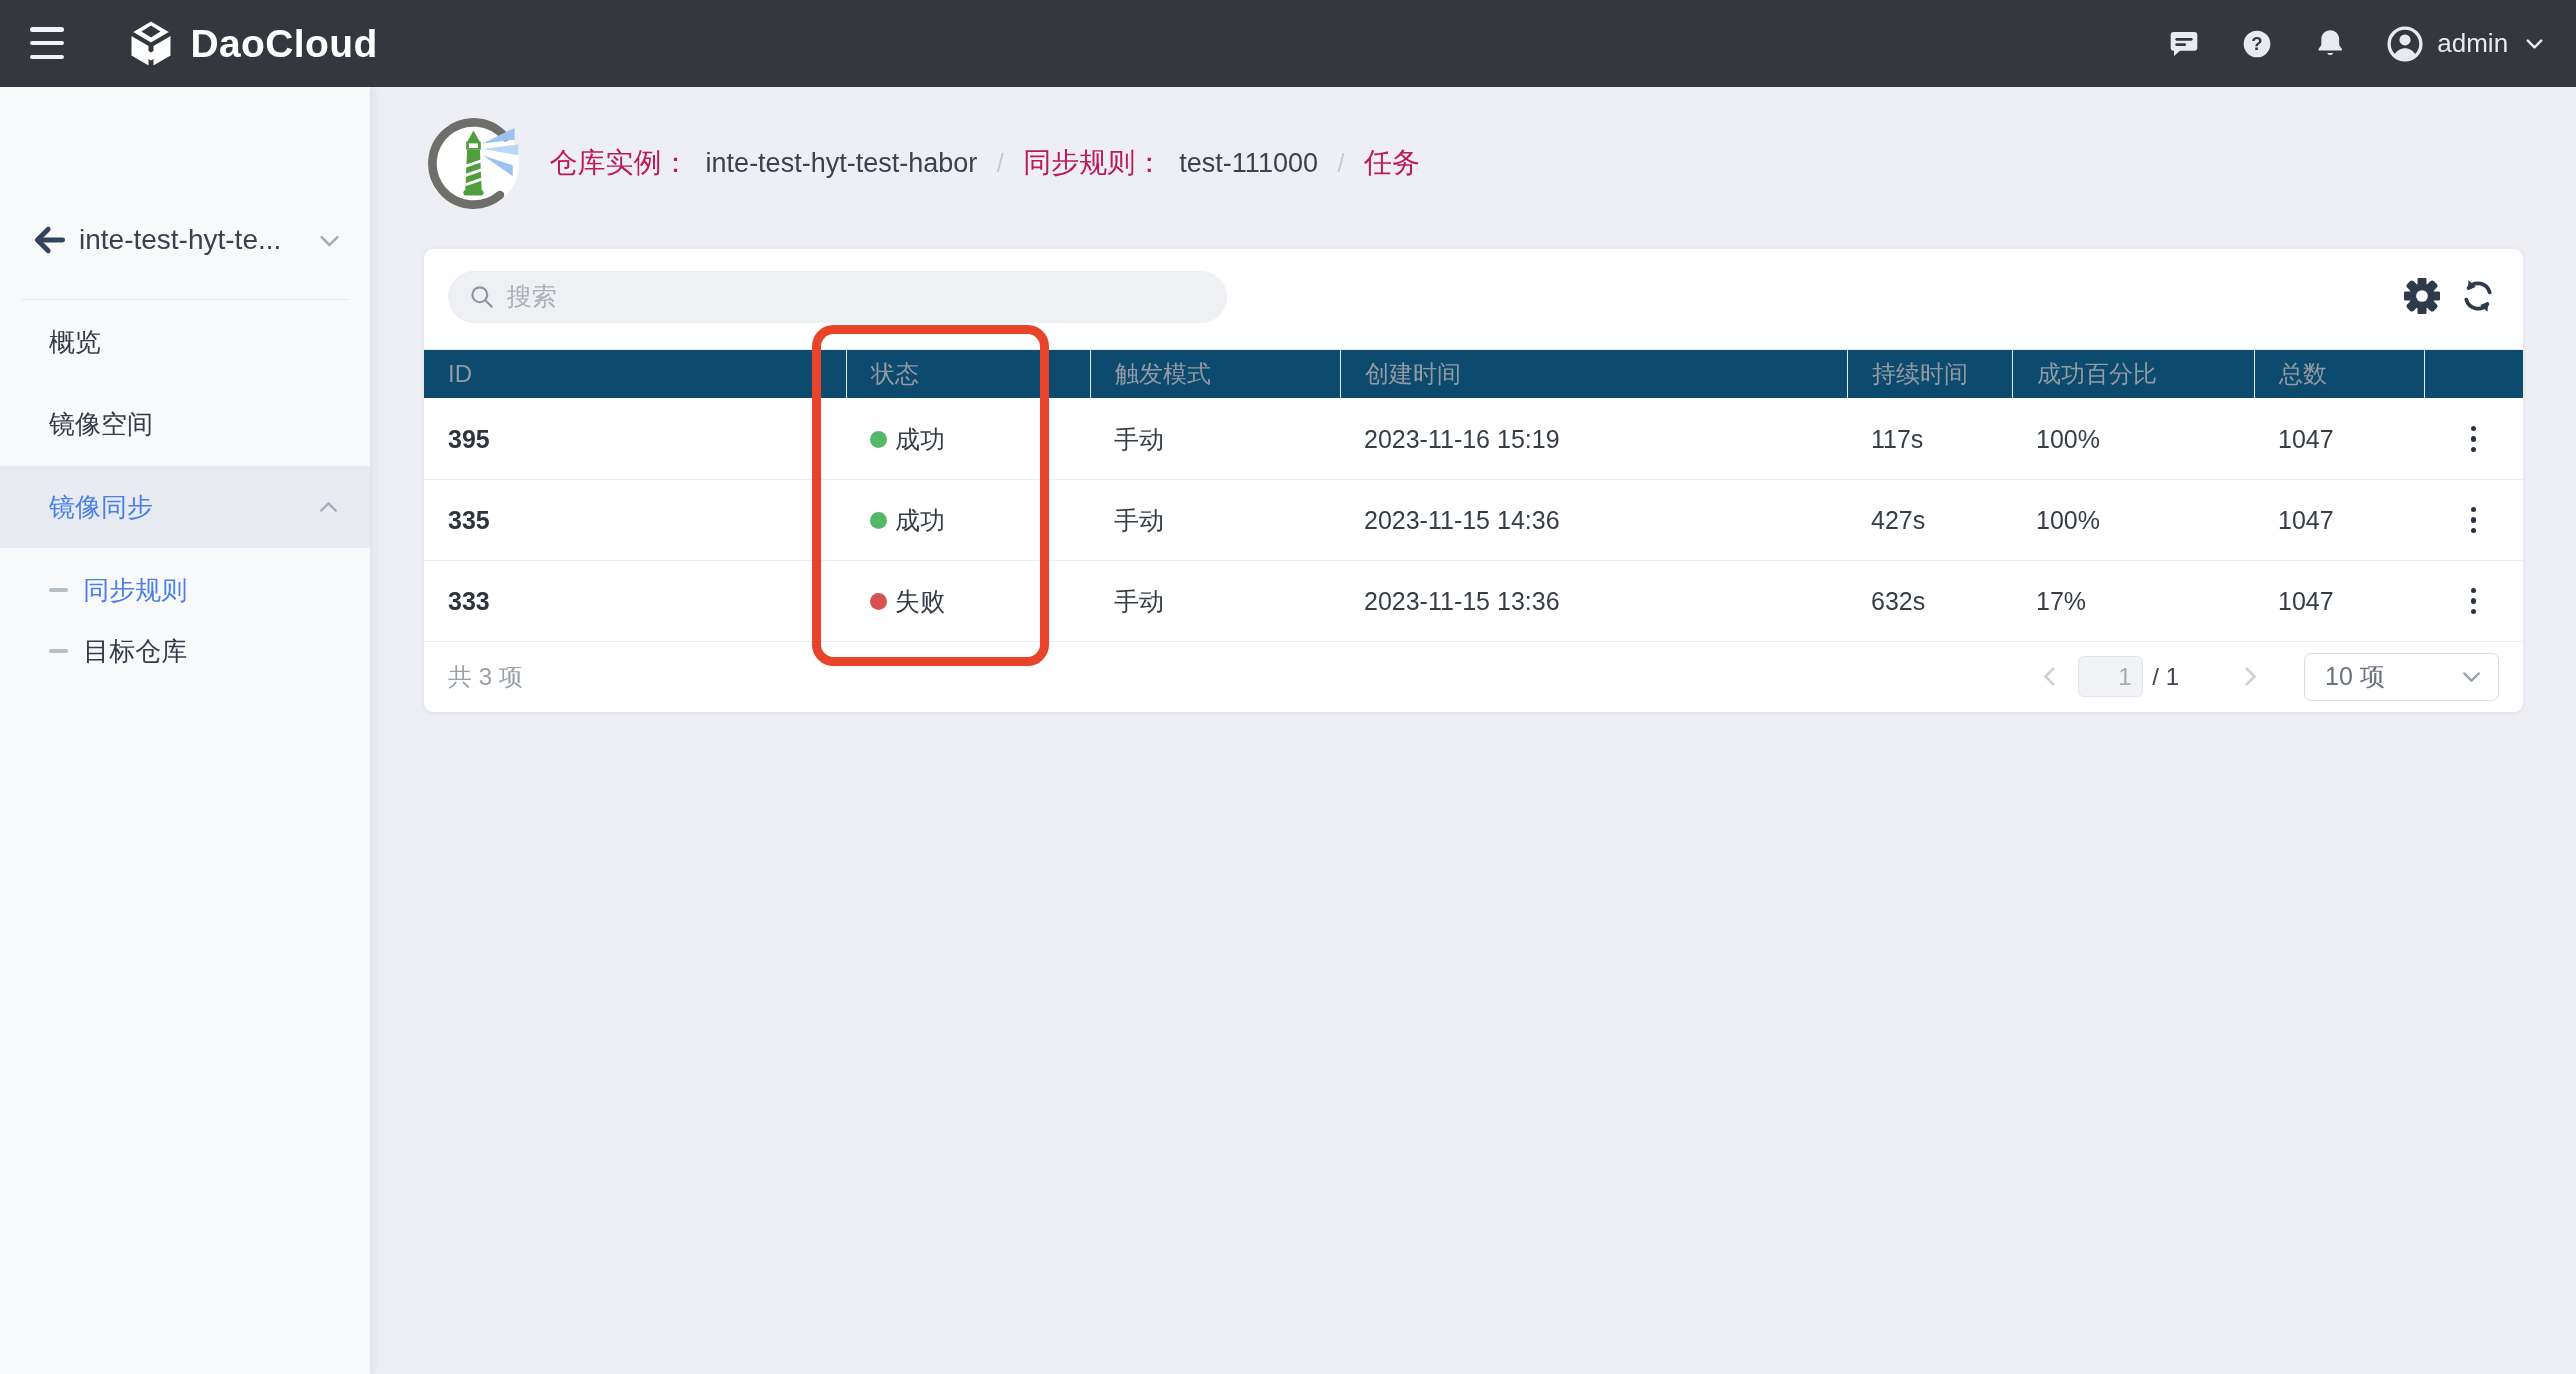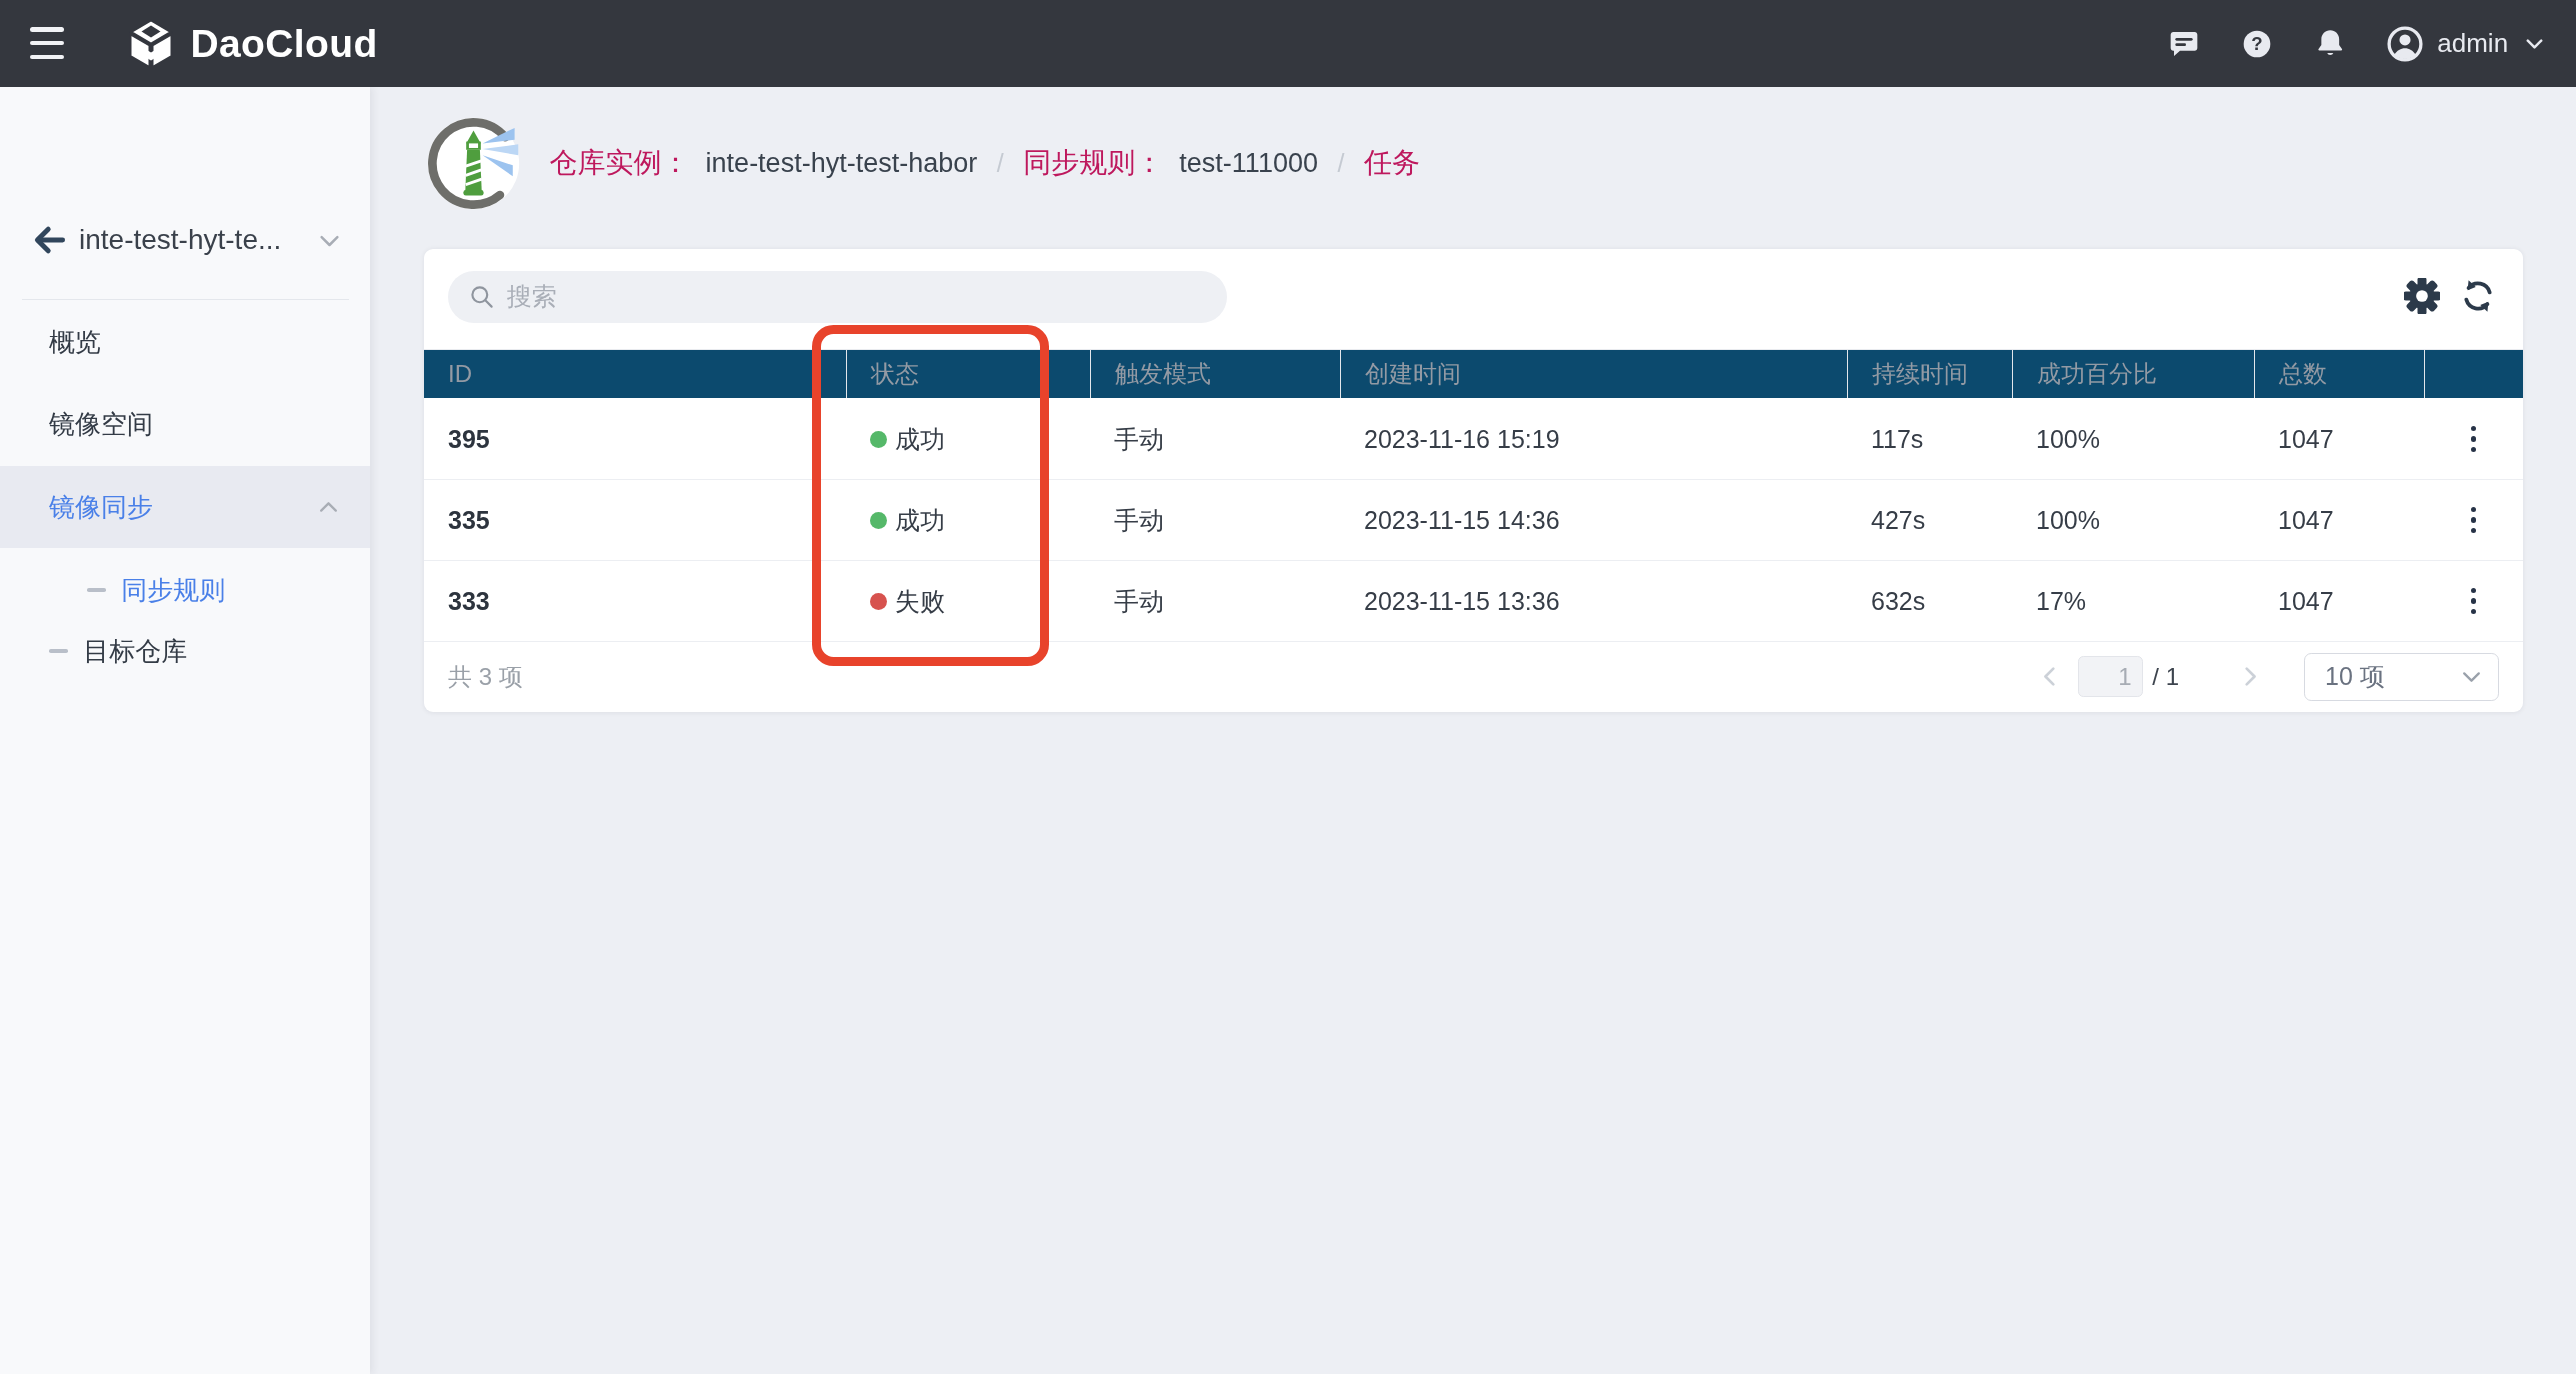--- a/index.html
+++ b/index.html
@@ -166,21 +166,21 @@
     <span>镜像同步</span>
     <span class="chev-up">
       <svg width="25" height="25" viewBox="0 0 24 24" fill="none" stroke="#a8adb5" stroke-width="2.2" stroke-linecap="round" stroke-linejoin="round">
           <path d="M5 15l7-7 7 7"></path>
         </svg>
     </span>
   </div>
   <div class="menu-item" style="top:311px;">
     <span>镜像空间</span>
   </div>
-  <div class="submenu-item active" style="top:477px;margin-left:38px;">
+  <div class="submenu-item active" style="top:477px;">
     <span class="dash"></span>
     <span>同步规则</span>
   </div>
   <div class="submenu-item" style="top:538px;">
     <span class="dash"></span>
     <span>目标仓库</span>
   </div>
 </aside>
 
 <div class="breadcrumb">

